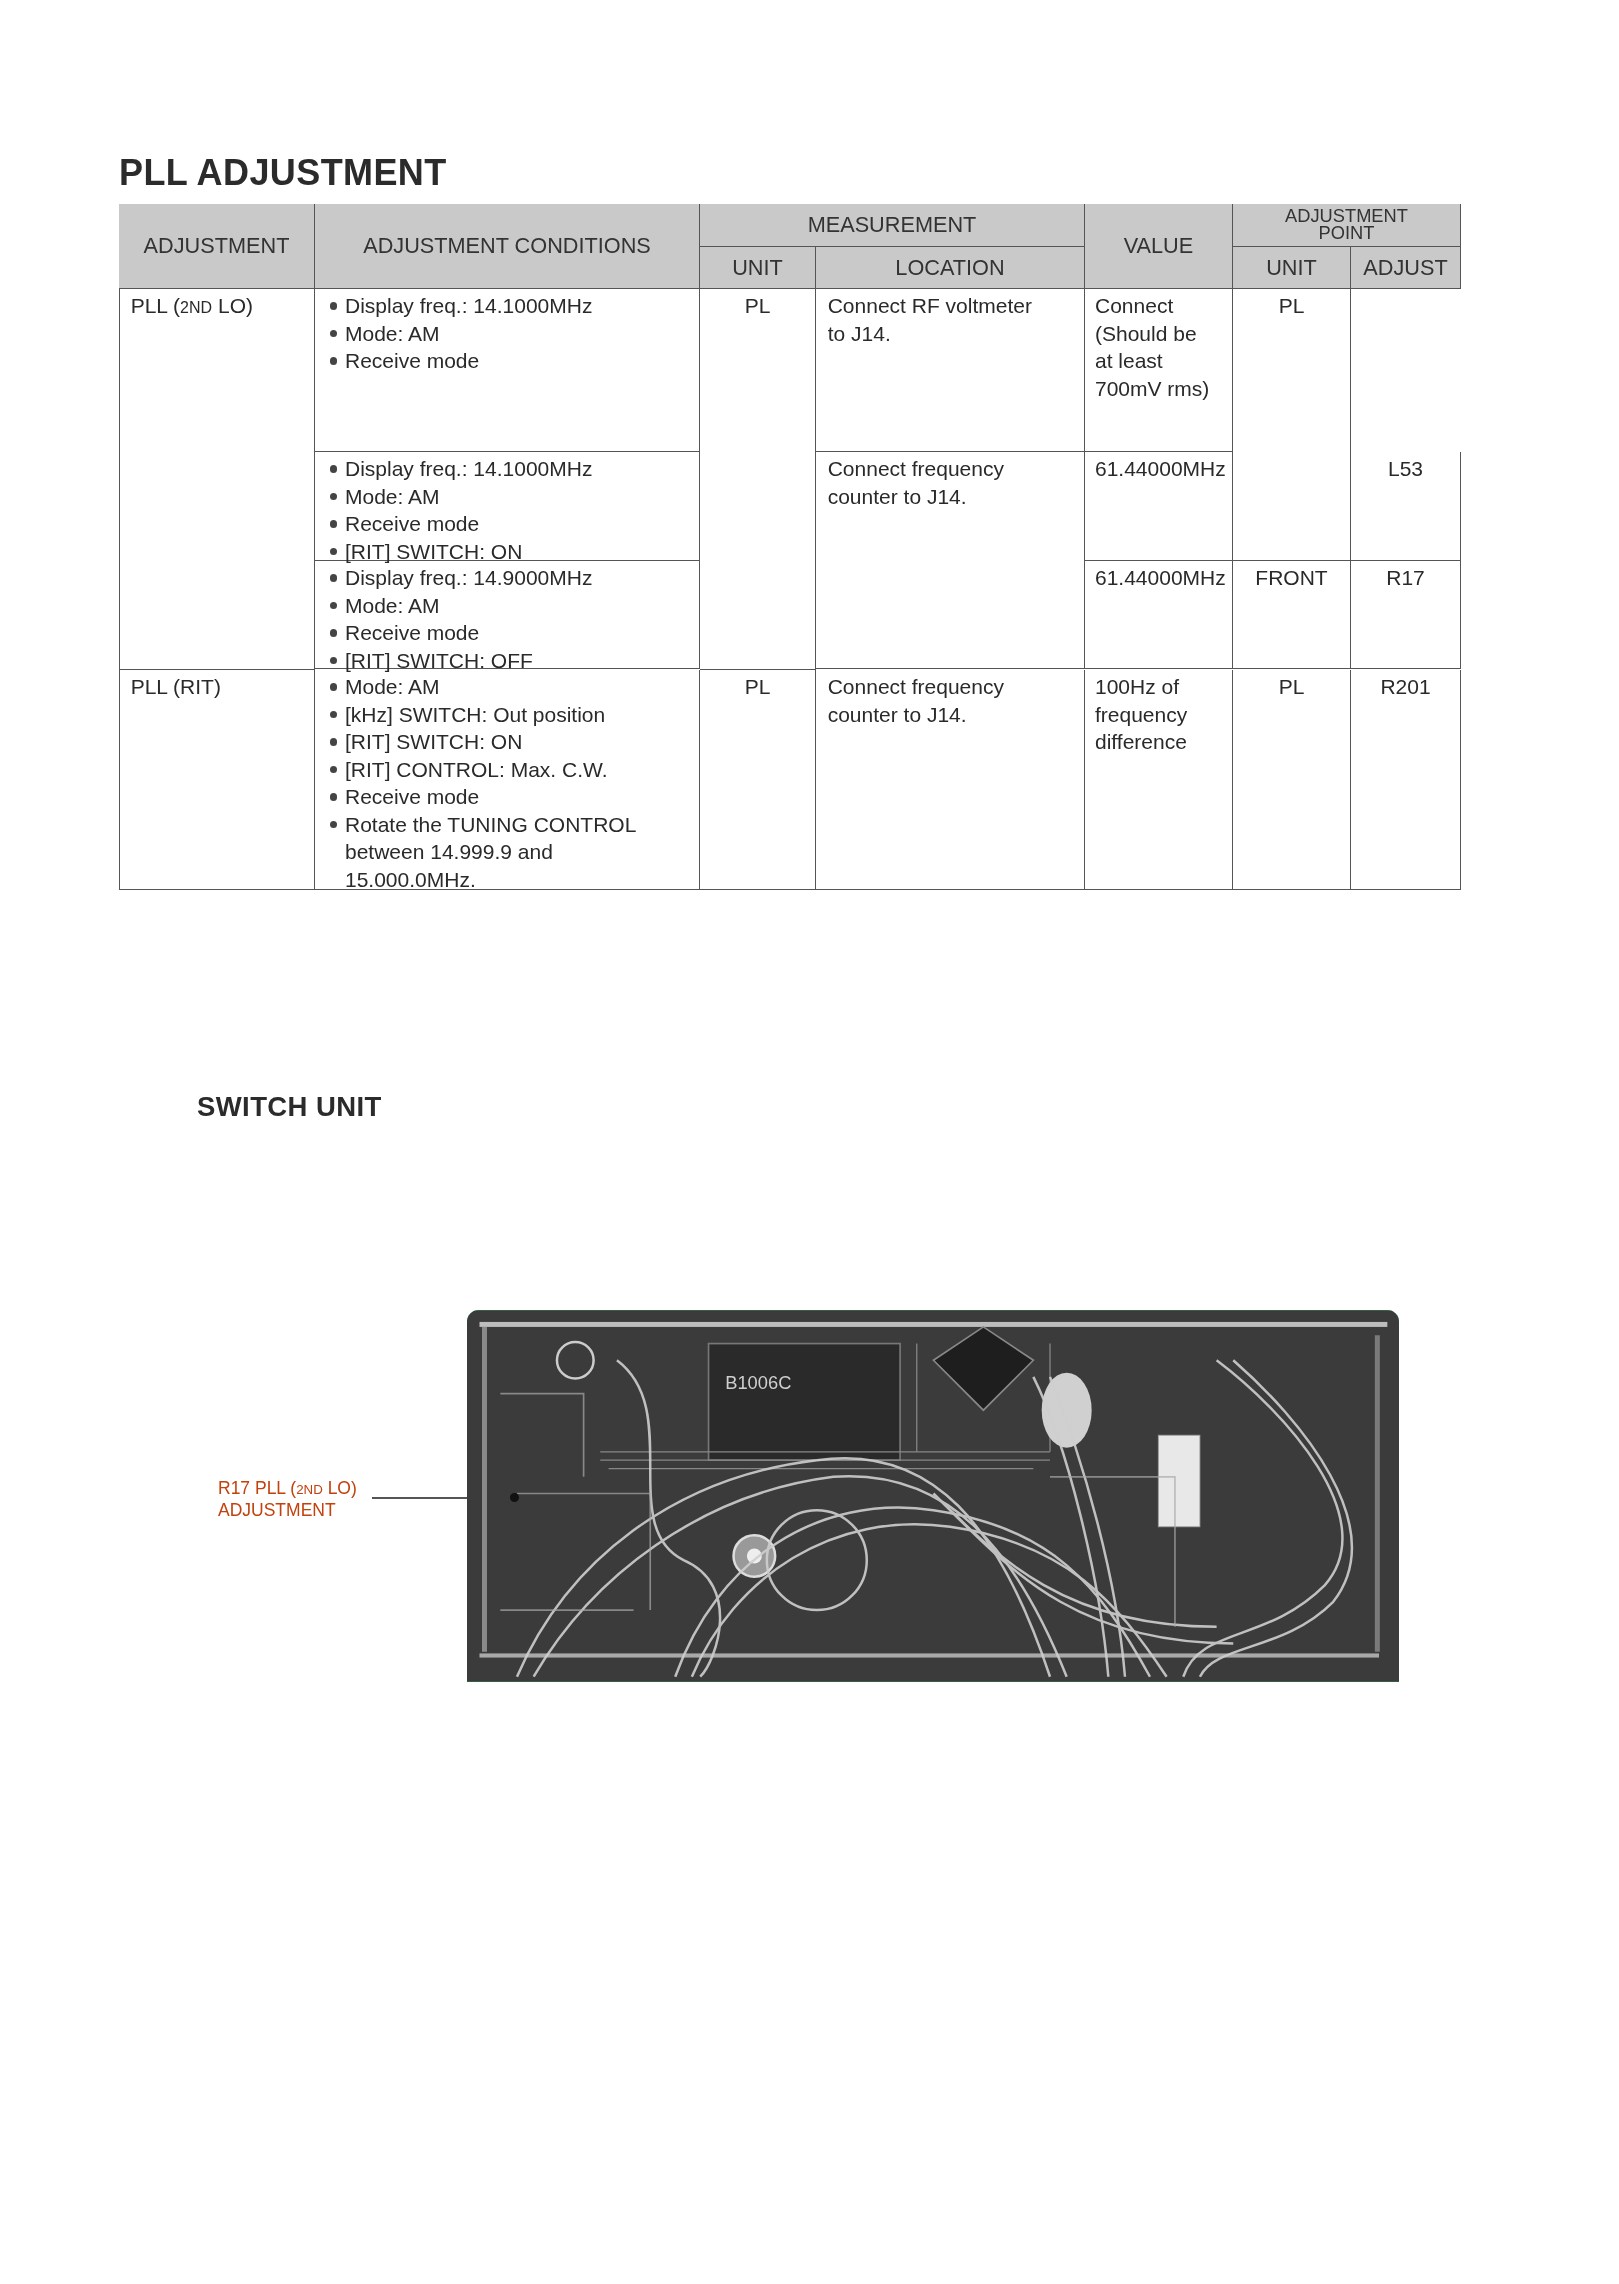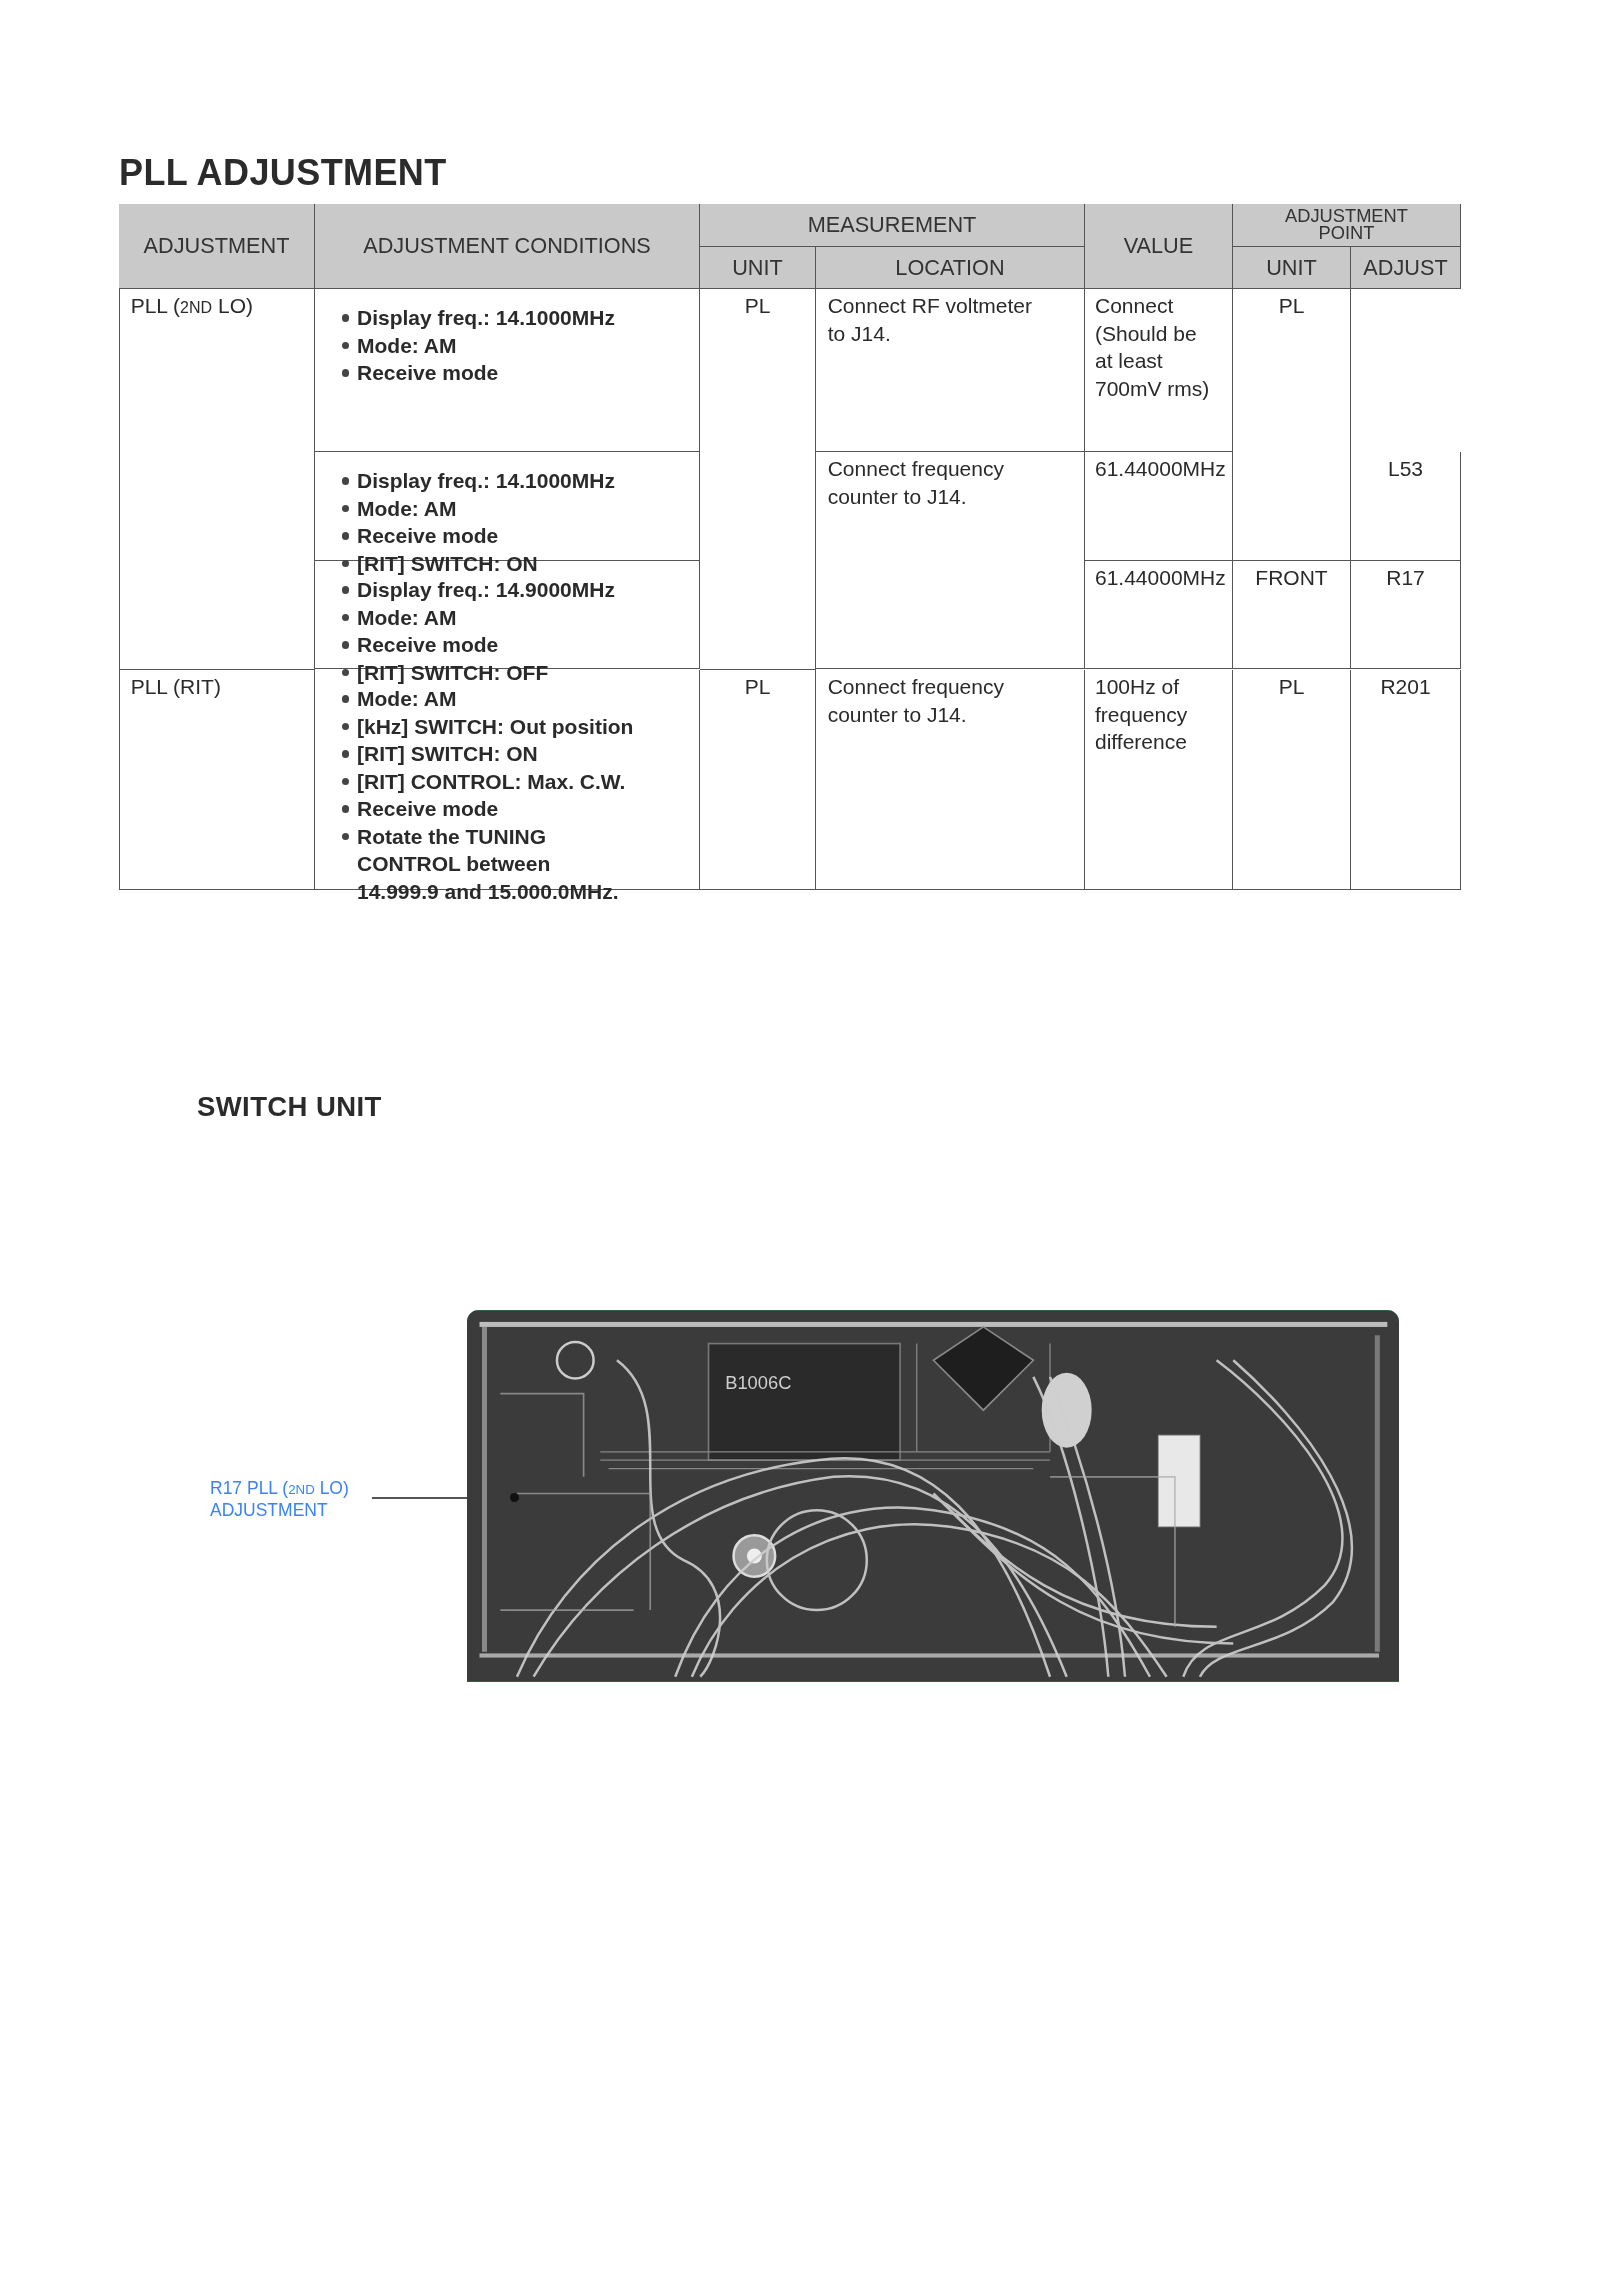--- a/index.html
+++ b/index.html
@@ -23,37 +23,37 @@
       background: #c9c9c9; display: flex; align-items: center; justify-content: center;
       text-align: center; font-size: 21.7px; color: #333;
     }
     .hd.small { font-size: 18.3px; line-height: 16.7px; flex-direction: column; }
     .tbl-frame {
       position: absolute; left: 0; top: 0; width: 1342px; height: 686px;
       box-sizing: border-box; border-left: 1.7px solid #555; border-top: 1.7px solid #555; pointer-events: none;
     }
     .body-cell { padding: 3.3px 8.3px 0 11.7px; }
     .center { text-align: center; padding-left: 0; padding-right: 0; }
-    ul.conds { list-style: none; margin: 12px; padding: 0; font-weight: bold; }
+    ul.conds { list-style: none; margin: 0; padding: 0; }
     ul.conds li { position: relative; padding-left: 18.3px; }
     ul.conds li::before {
       content: ""; position: absolute; left: 3.3px; top: 10px; width: 7.5px; height: 7.5px;
       border-radius: 50%; background: #444;
     }
     .sc { font-size: 16px; }
     .lines div { height: 27.5px; }
 
     
     .photo {
       position: absolute; left: 467px; top: 1310px; width: 932px; height: 372px;
       background: #22c55e; border-radius: 11.7px 11.7px 0 0; overflow: hidden;
     }
     .photo svg { position: absolute; left: 0; top: 0; }
     .callout-label {
-      position: absolute; left: 210px; top: 1478px; font-size: 17.5px; line-height: 21px; color: #3b82f6;
+      position: absolute; left: 218px; top: 1478px; font-size: 17.5px; line-height: 21px; color: #c2410c;
     }
     .callout-line {
       position: absolute; left: 372px; top: 1497px; width: 142px; height: 1.7px; background: #555;
     }
     .callout-dot {
       position: absolute; left: 510px; top: 1493px; width: 9.2px; height: 9.2px; border-radius: 50%; background: #111;
     }
   </style>
 </head>
 <body>

